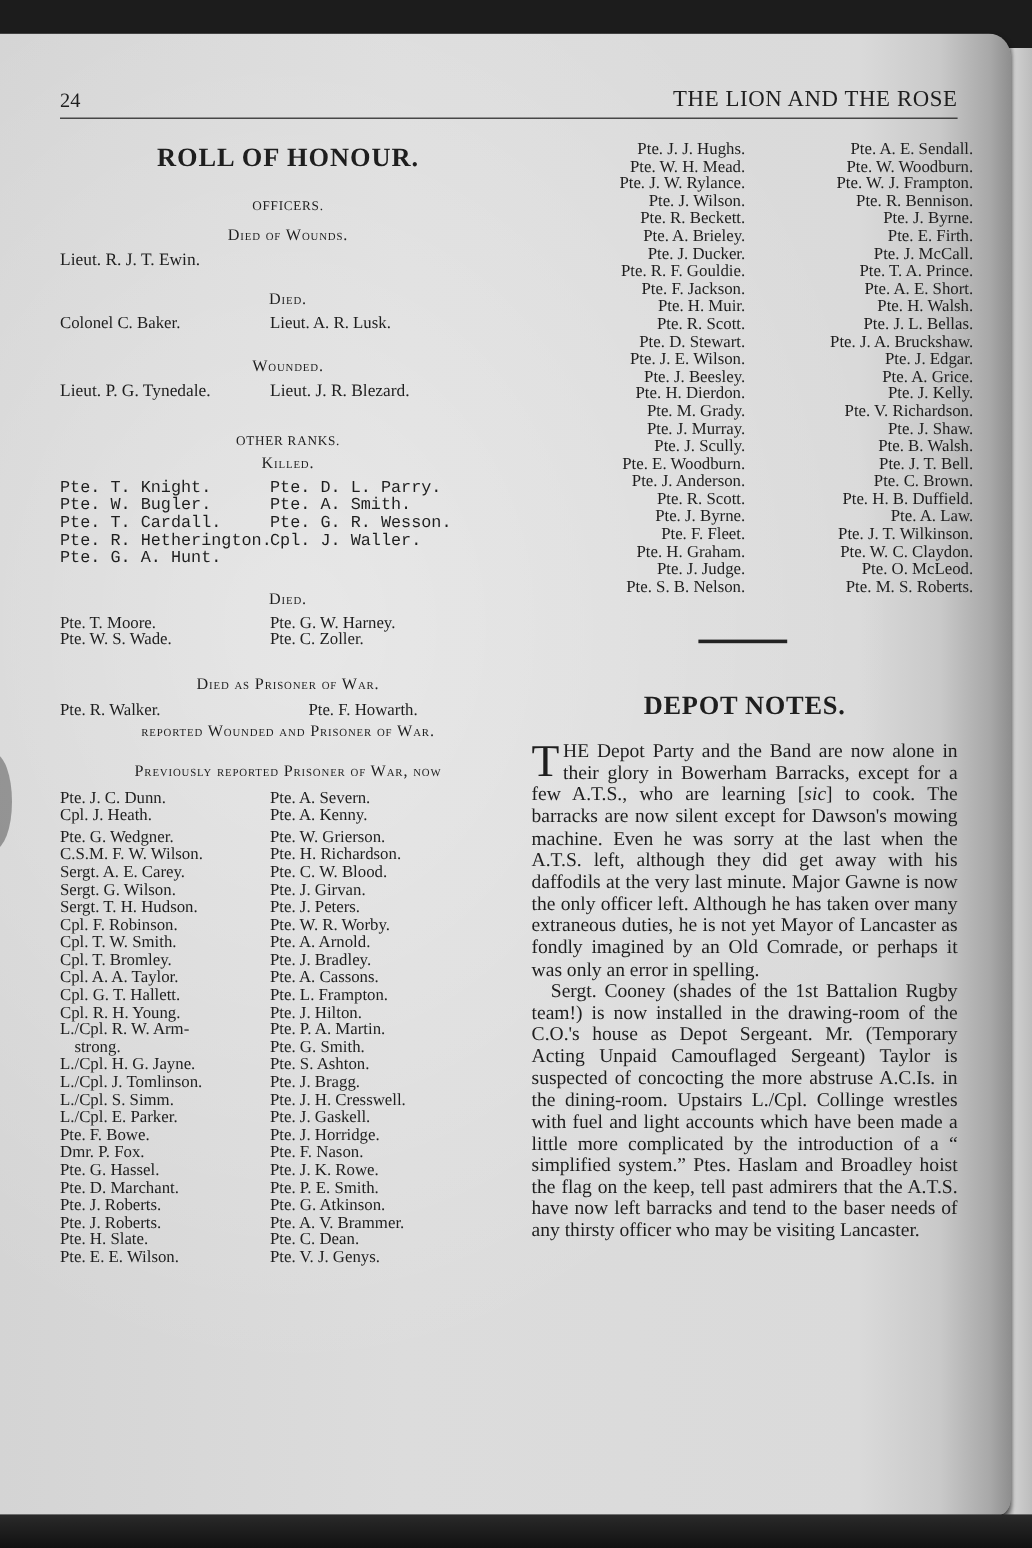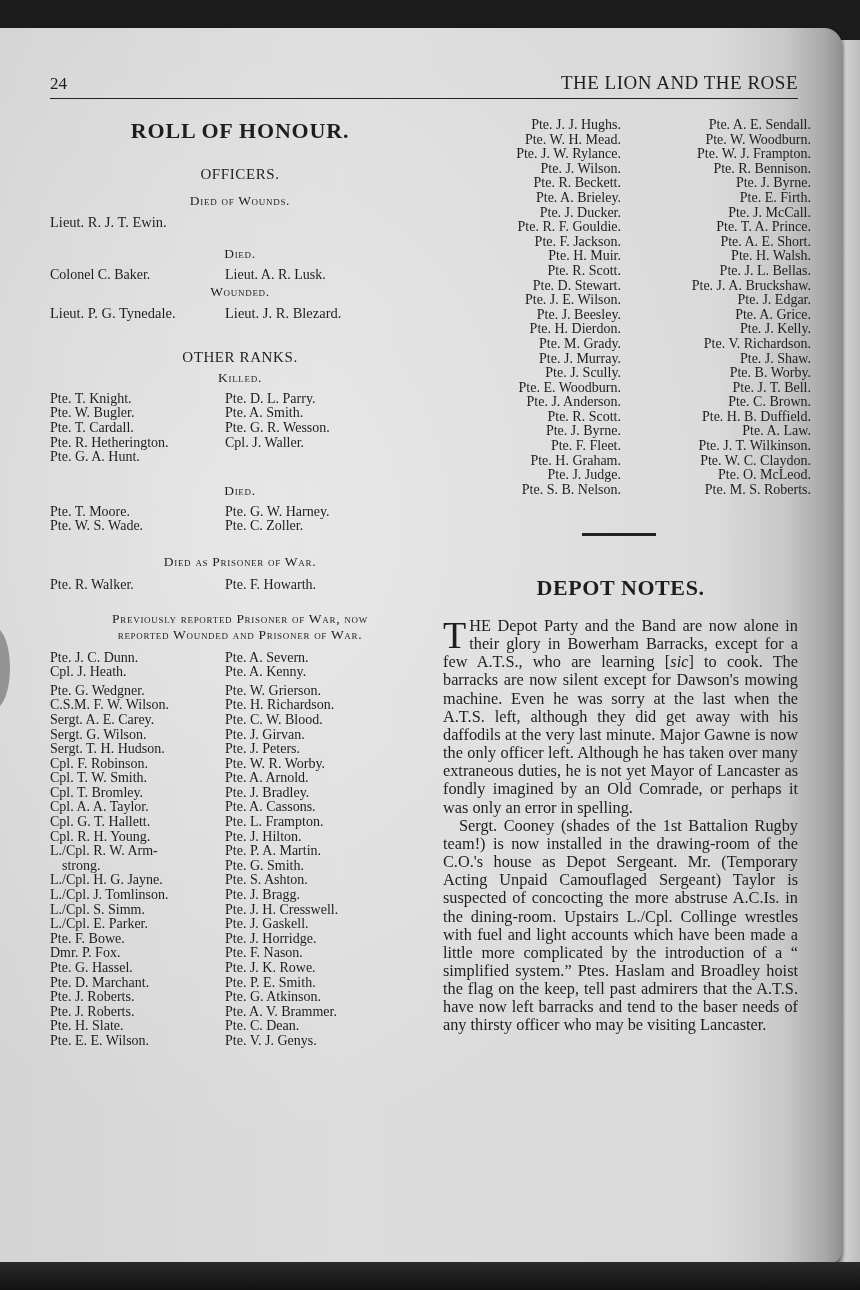--- a/index.html
+++ b/index.html
@@ -37,21 +37,21 @@
   .journal-title {
     position:absolute; left:0; right:0; top:0; text-align:right;
     font-size:19px; letter-spacing:0.5px;
   }
   .left-col { position:absolute; left:50px; top:118px; width:380px; }
   .right-col-list { position:absolute; left:443px; top:118px; width:380px;text-align:right; }
   h1.section-title {
     margin:0; text-align:center; font-size:22px; font-weight:bold;
     letter-spacing:0.8px; font-family:"Liberation Serif", serif;
   }
-  .cat-heading { text-align:center; font-size:15px; letter-spacing:0.6px; }
+  .cat-heading { text-align:center; font-size:11px; letter-spacing:0.6px; }
   .sc-heading {
     text-align:center; font-variant:small-caps; font-size:13.5px; letter-spacing:0.7px;
   }
   .names { display:grid; grid-template-columns: 175px 190px; column-gap:0; font-size:14px; line-height:14.6px; }
   .names div { white-space:nowrap; }
   .cont-indent { padding-left:12px; }
   .rule {
     position:absolute; left:582px; top:533px; width:74px; height:3px; background:#222;
   }
   .depot-title {
@@ -90,30 +90,30 @@
   <div class="names" style="font-size:14.5px;margin-top:6px;">
     <div>Lieut. R. J. T. Ewin.</div>
   </div>
 
   <div class="sc-heading" style="margin-top:16px;">Died.</div>
   <div class="names" style="font-size:14px;margin-top:6px;">
     <div>Colonel C. Baker.</div>
     <div>Lieut. A. R. Lusk.</div>
   </div>
 
-  <div class="sc-heading" style="margin-top:2px;">Wounded.</div>
+  <div class="sc-heading" style="margin-top:20px;">Wounded.</div>
   <div class="names" style="font-size:14.5px;margin-top:6px;">
     <div>Lieut. P. G. Tynedale.</div>
     <div>Lieut. J. R. Blezard.</div>
   </div>
 
   <div class="cat-heading" style="margin-top:28px;">OTHER RANKS.</div>
 
   <div class="sc-heading" style="margin-top:4px;">Killed.</div>
-  <div class="names" id="killed-list" style="margin-top:6px;">
+  <div class="names" id="killed-list" style="margin-top:6px;font-family:Liberation Mono, monospace;">
       <div>Pte. T. Knight.</div>
       <div>Pte. D. L. Parry.</div>
       <div>Pte. W. Bugler.</div>
       <div>Pte. A. Smith.</div>
       <div>Pte. T. Cardall.</div>
       <div>Pte. G. R. Wesson.</div>
       <div>Pte. R. Hetherington.</div>
       <div>Cpl. J. Waller.</div>
       <div>Pte. G. A. Hunt.</div>
       <div></div>
@@ -121,27 +121,27 @@
 
   <div class="sc-heading" style="margin-top:18px;">Died.</div>
   <div class="names" id="died-list" style="margin-top:6px;">
       <div>Pte. T. Moore.</div>
       <div>Pte. G. W. Harney.</div>
       <div>Pte. W. S. Wade.</div>
       <div>Pte. C. Zoller.</div>
     </div>
 
   <div class="sc-heading" style="margin-top:20px;">Died as Prisoner of War.</div>
-  <div class="names" id="dpow-list" style="margin-top:8px;">
+  <div class="names" id="dpow-list" style="margin-top:8px;gap:32px;">
       <div>Pte. R. Walker.</div>
       <div>Pte. F. Howarth.</div>
     </div>
 
+  <div class="sc-heading">reported Wounded and Prisoner of War.</div>
   <div class="sc-heading" style="margin-top:18px;">Previously reported Prisoner of War, now</div>
-  <div class="sc-heading">reported Wounded and Prisoner of War.</div>
   <div class="names" id="ppow-list" style="margin-top:8px;">
       <div>Pte. J. C. Dunn.</div>
       <div>Pte. A. Severn.</div>
       <div>Cpl. J. Heath.</div>
       <div>Pte. A. Kenny.</div>
     </div>
 
   <div class="names" id="pow-list" style="margin-top:4px;">
       <div>Pte. G. Wedgner.</div>
       <div>Pte. W. Grierson.</div>
@@ -226,21 +226,21 @@
       <div>Pte. J. Edgar.</div>
       <div>Pte. J. Beesley.</div>
       <div>Pte. A. Grice.</div>
       <div>Pte. H. Dierdon.</div>
       <div>Pte. J. Kelly.</div>
       <div>Pte. M. Grady.</div>
       <div>Pte. V. Richardson.</div>
       <div>Pte. J. Murray.</div>
       <div>Pte. J. Shaw.</div>
       <div>Pte. J. Scully.</div>
-      <div>Pte. B. Worby.</div>
+      <div>Pte. B. Walsh.</div>
       <div>Pte. E. Woodburn.</div>
       <div>Pte. J. T. Bell.</div>
       <div>Pte. J. Anderson.</div>
       <div>Pte. C. Brown.</div>
       <div>Pte. R. Scott.</div>
       <div>Pte. H. B. Duffield.</div>
       <div>Pte. J. Byrne.</div>
       <div>Pte. A. Law.</div>
       <div>Pte. F. Fleet.</div>
       <div>Pte. J. T. Wilkinson.</div>

